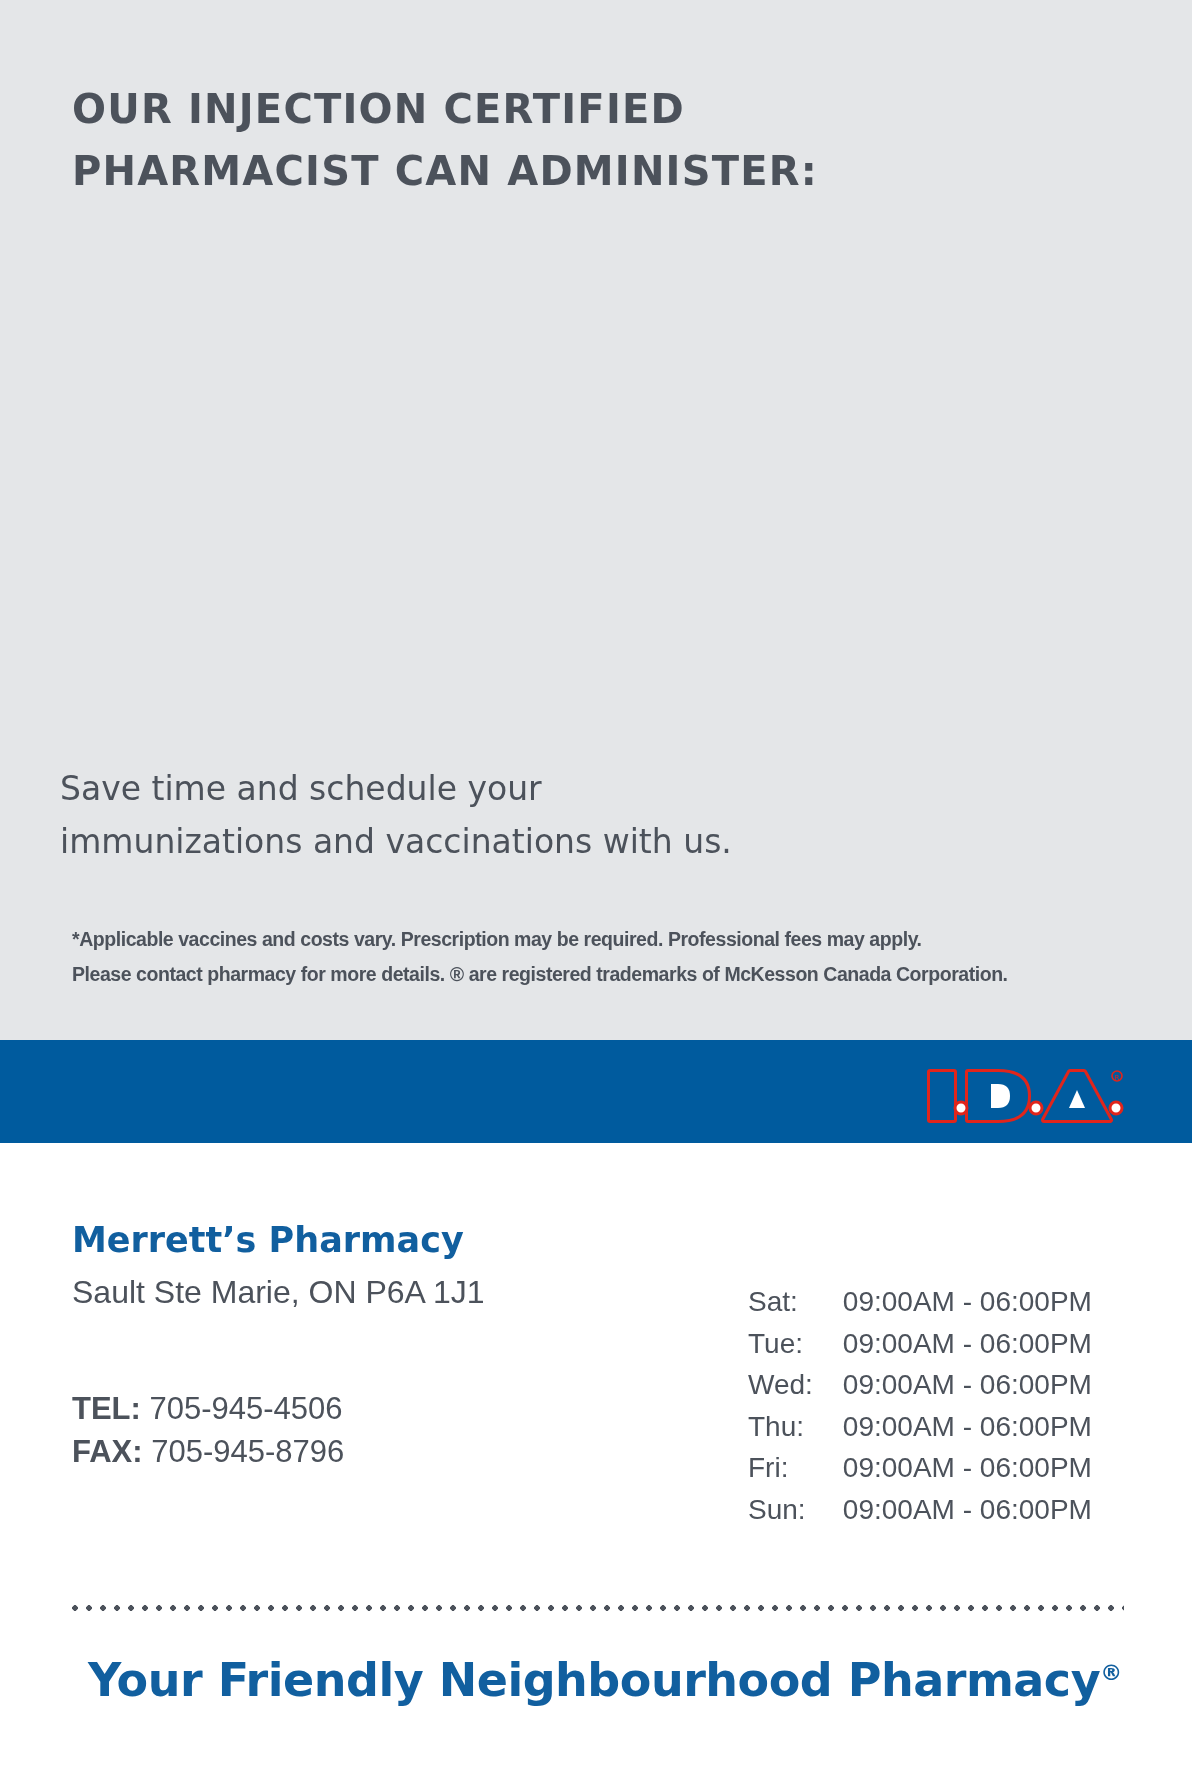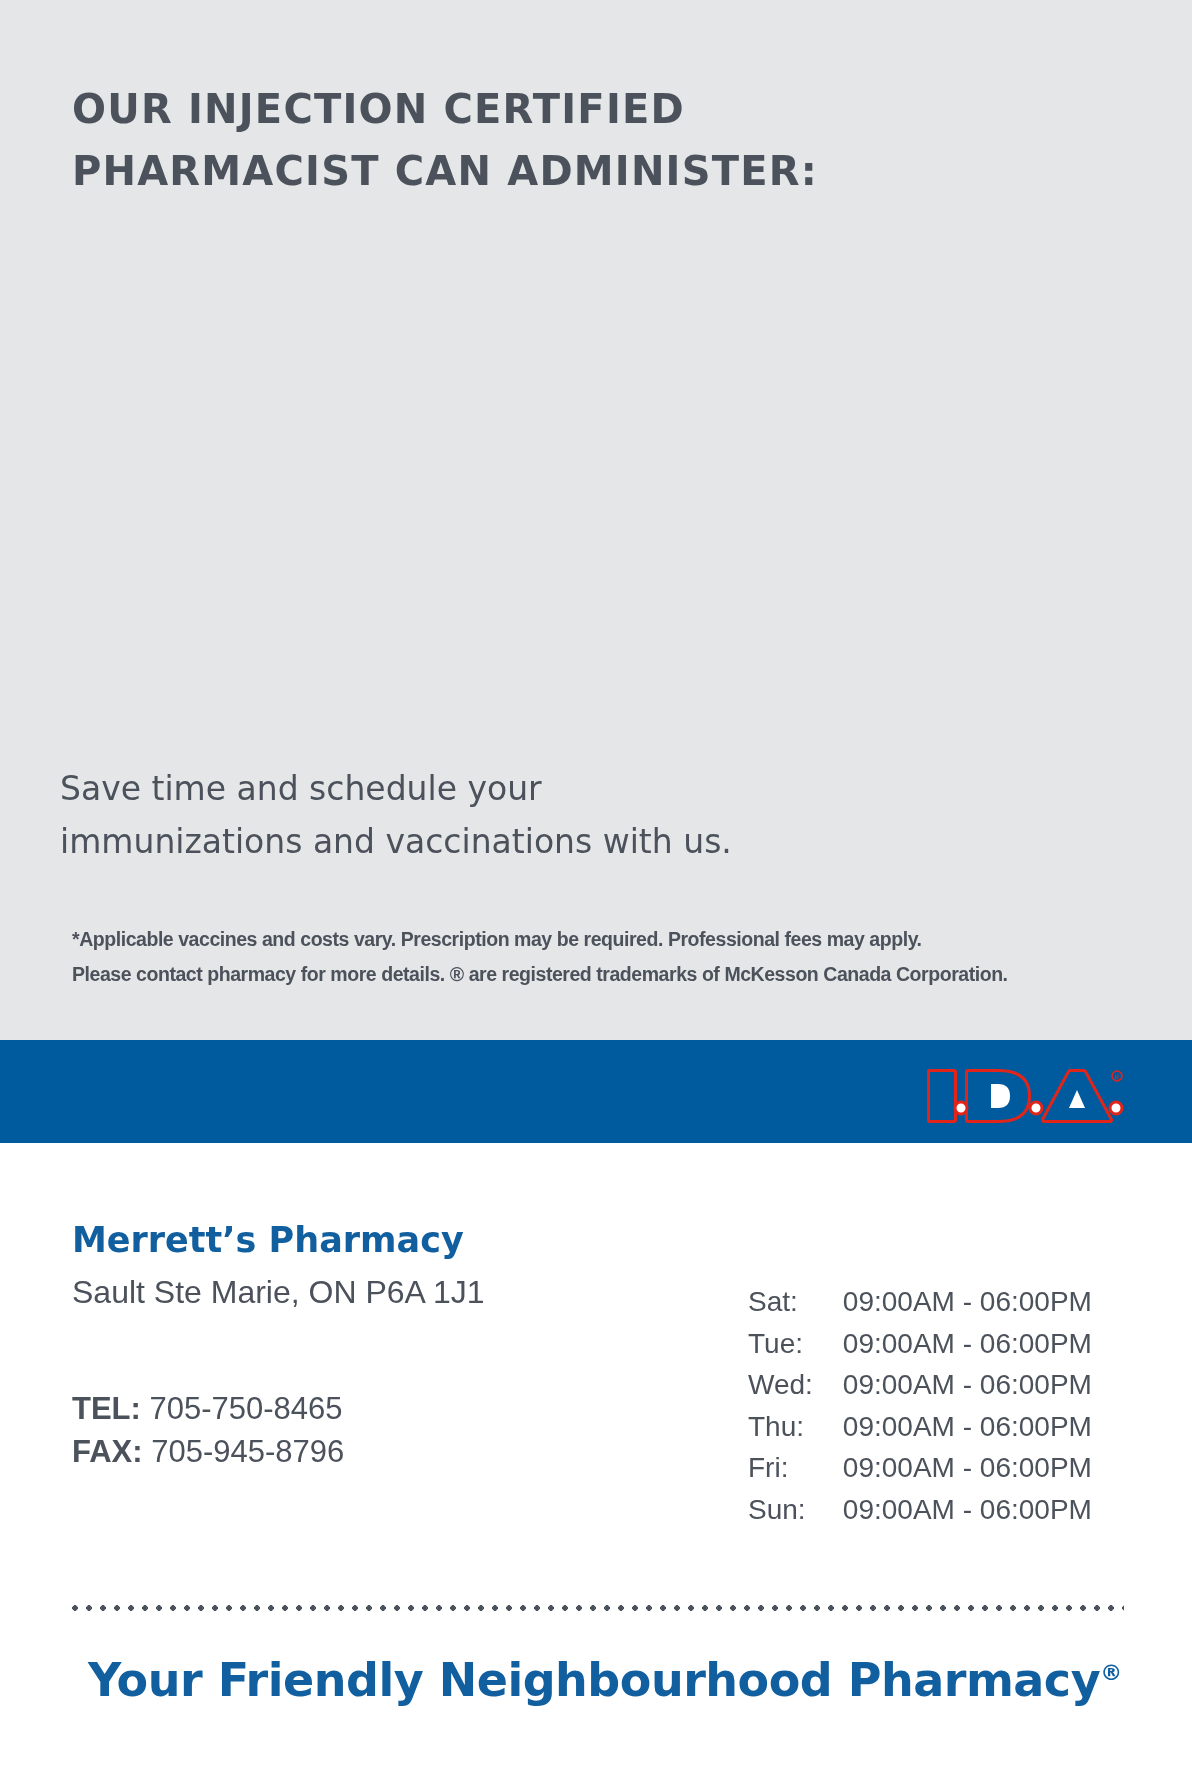--- a/index.html
+++ b/index.html
@@ -279,21 +279,21 @@
 
     <div class="store-name">Merrett’s Pharmacy</div>
 
     <div class="address">
       <span class="addr-line">Sault Ste Marie, ON P6A 1J1</span>
     </div>
 
     <div class="contact">
       <span class="ct-row">
         <span class="ct-label">TEL:</span>
-        <span class="ct-value">705-750-8465</span>
+        <span class="ct-value">705-945-4506</span>
       </span>
       <span class="ct-row">
         <span class="ct-label">FAX:</span>
         <span class="ct-value">705-945-8796</span>
       </span>
     </div>
 
     <table class="hours">
       <tbody>
         <tr>

